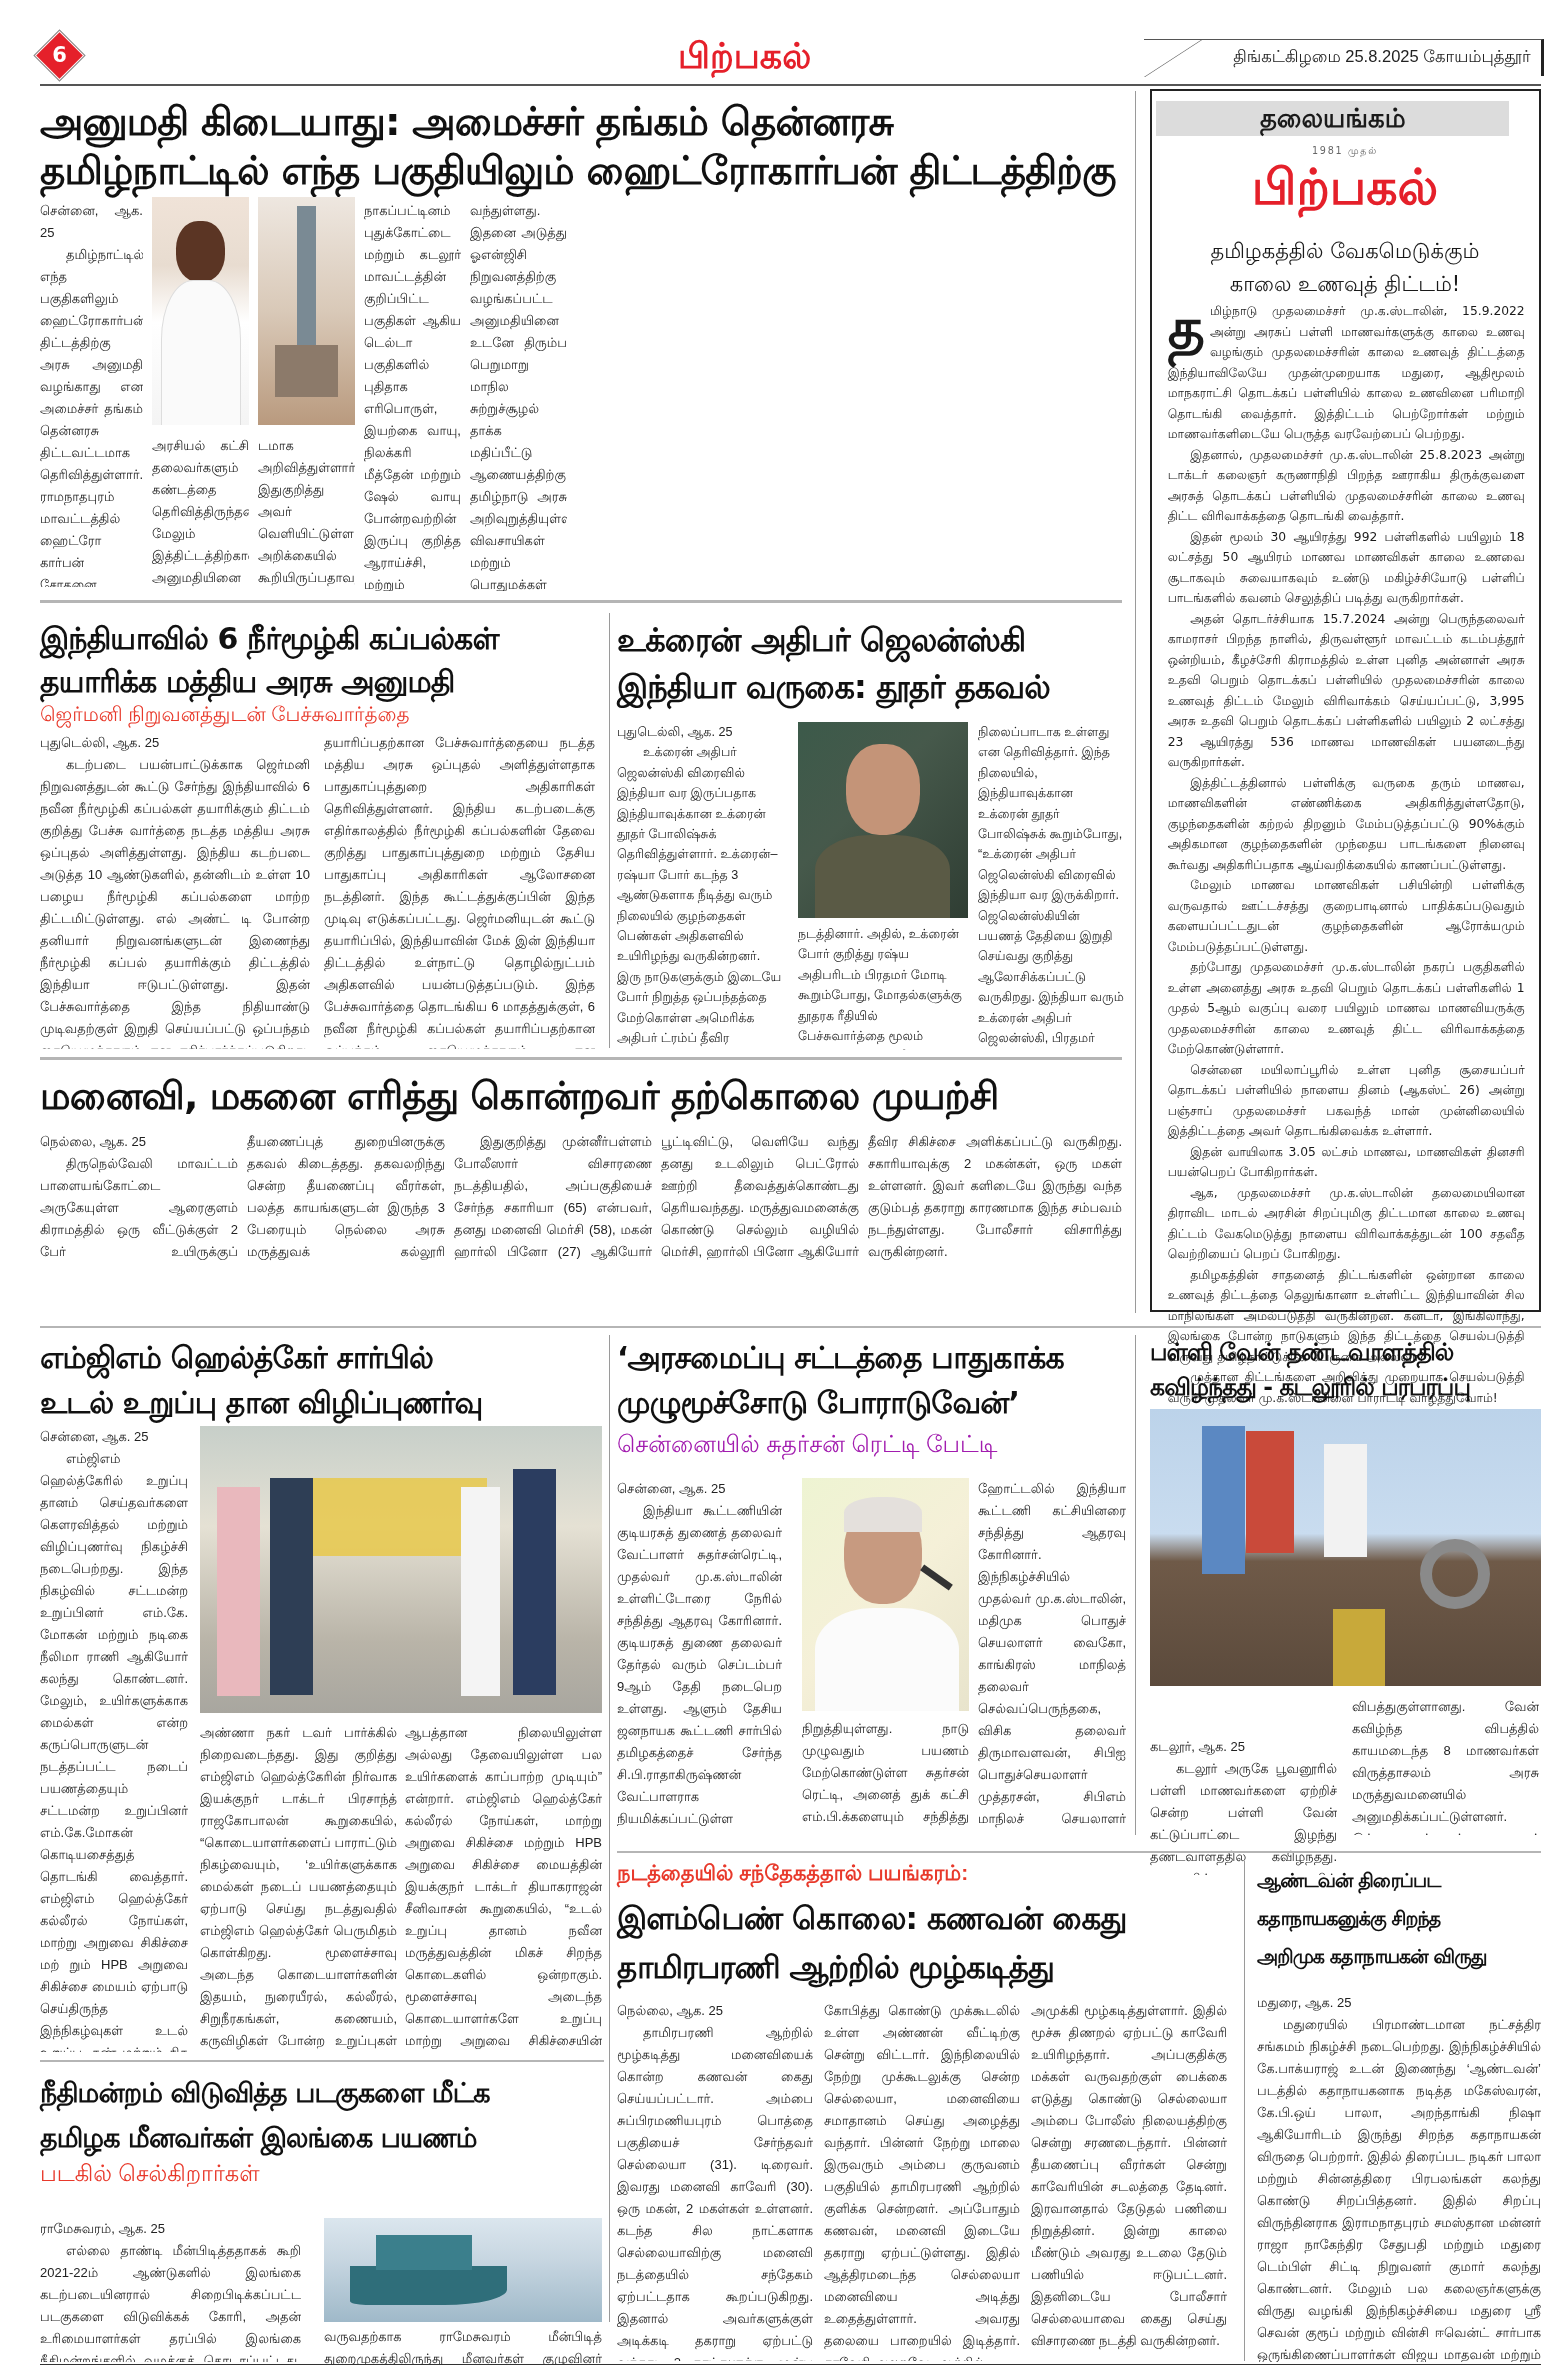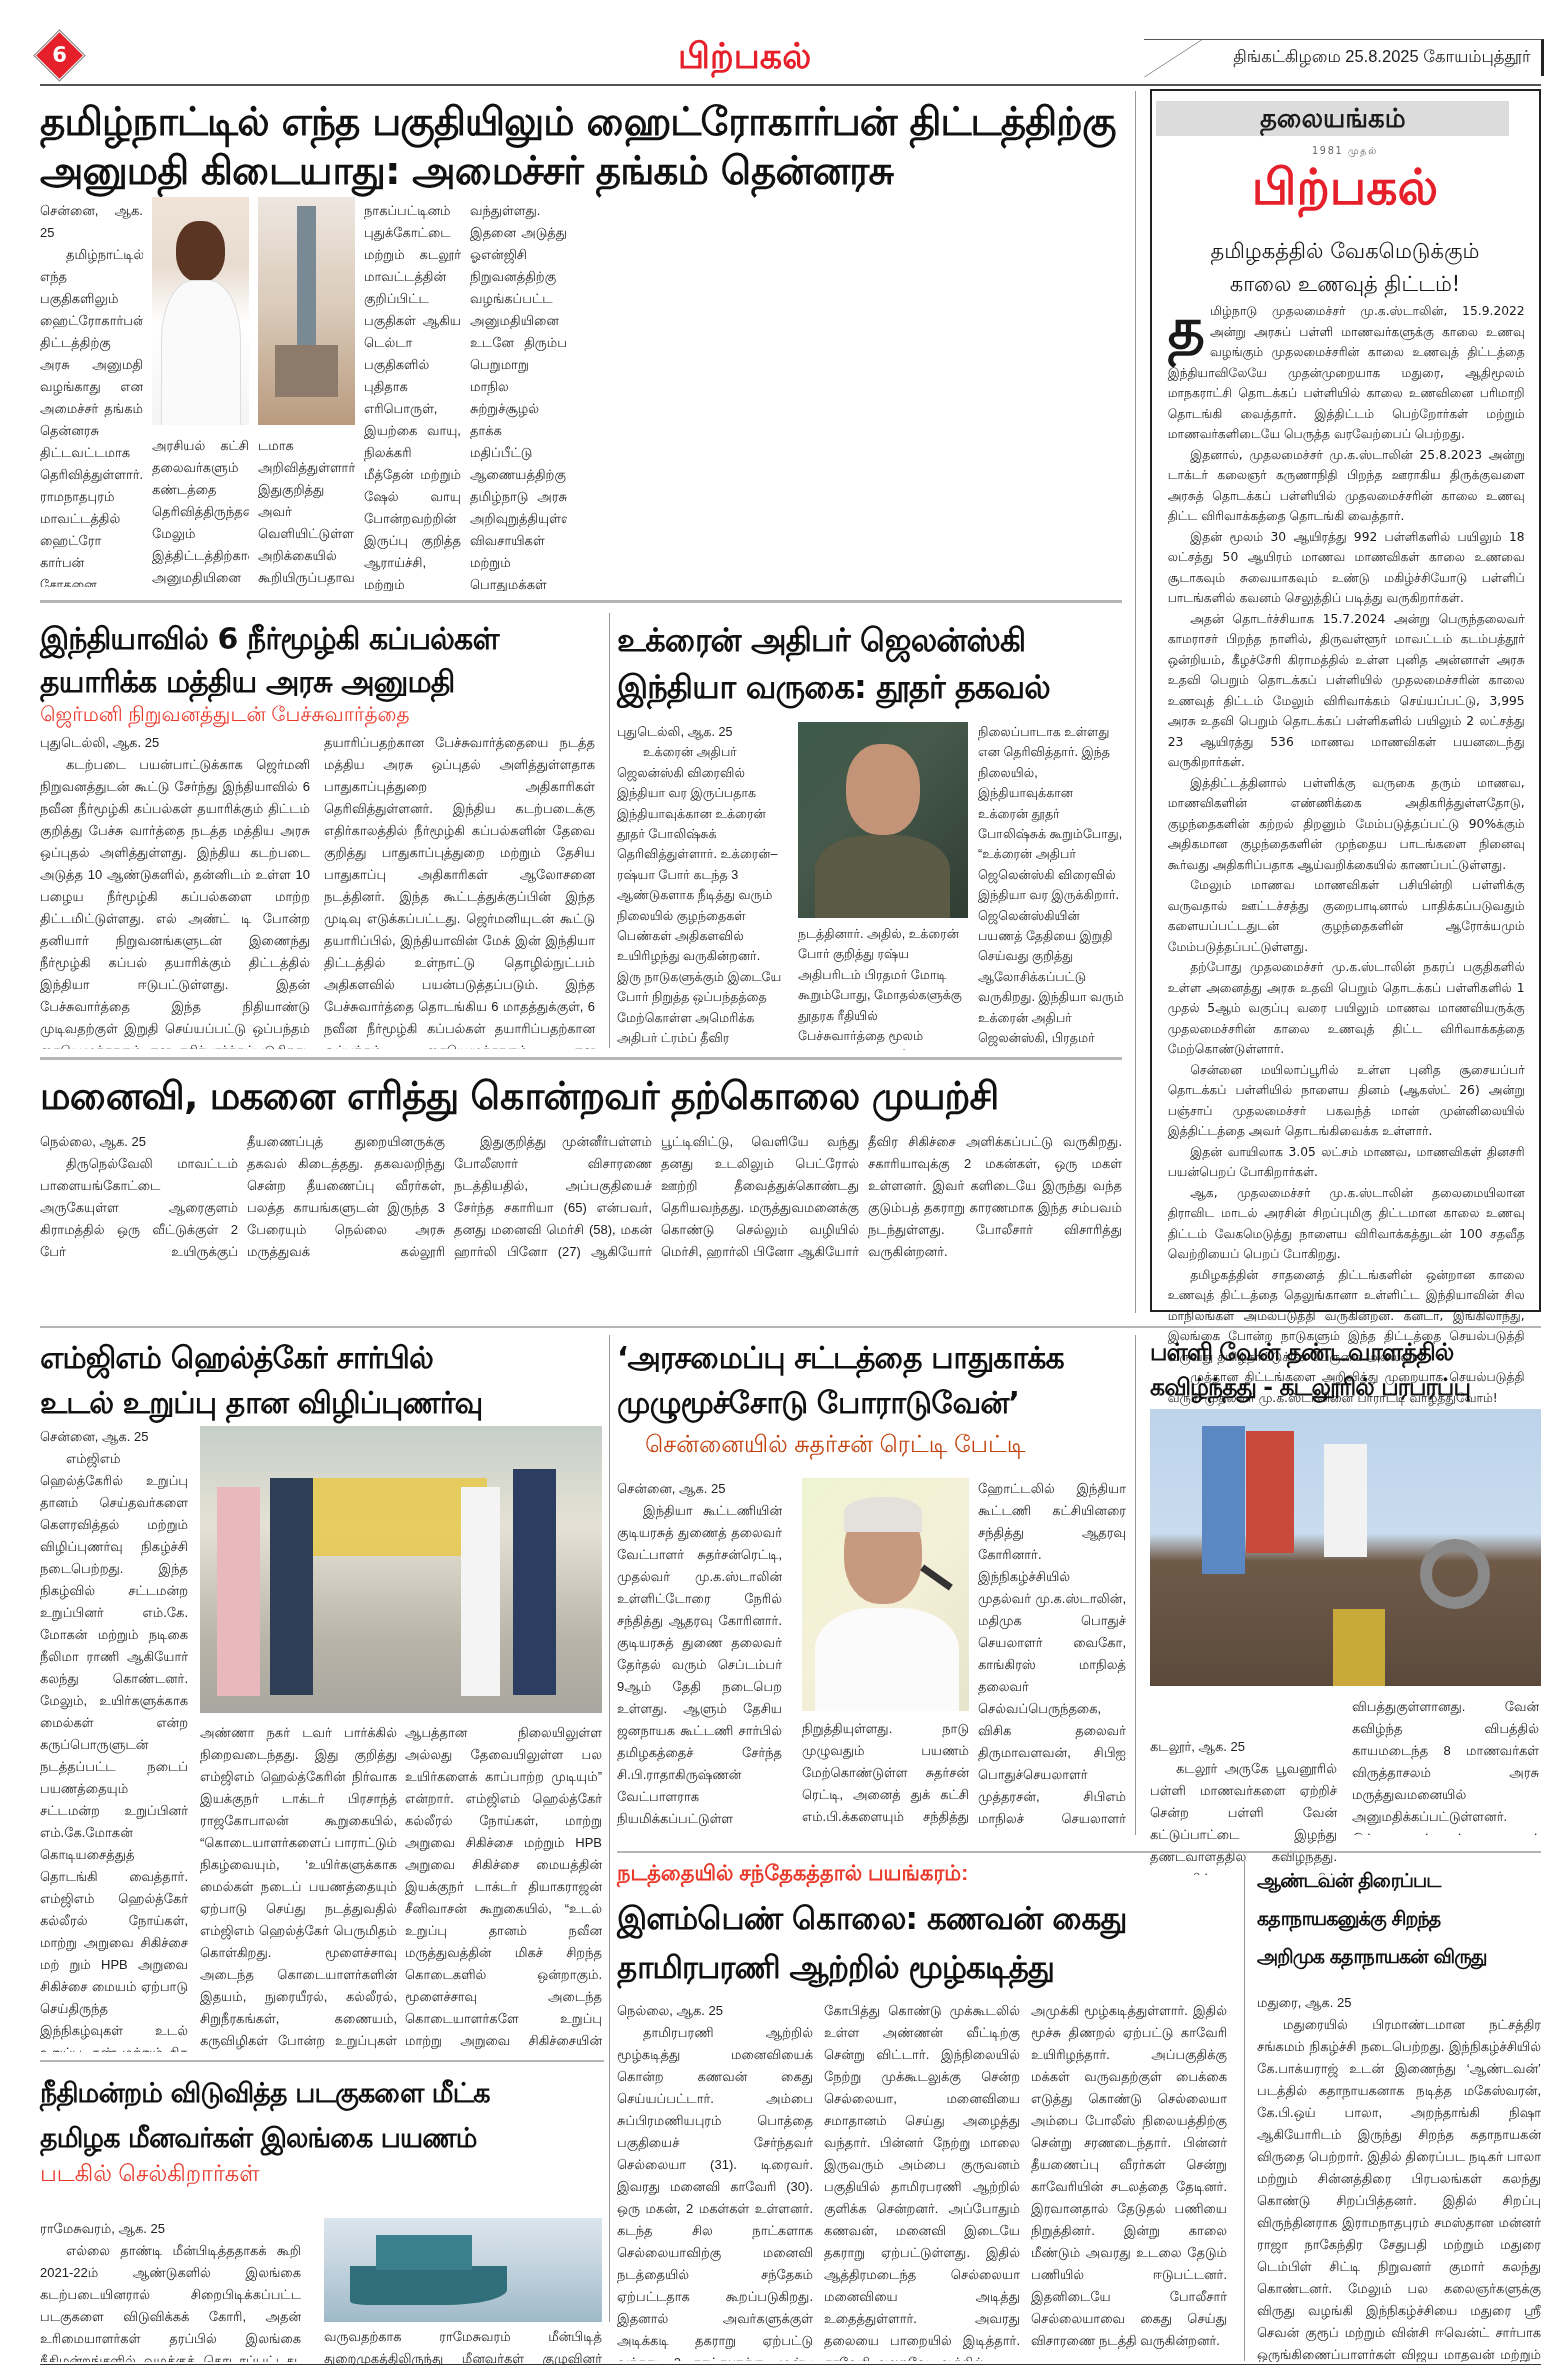--- a/index.html
+++ b/index.html
@@ -3,21 +3,21 @@
 <meta charset="utf-8">
 <style>
   * { box-sizing: border-box; margin: 0; padding: 0; }
   html, body { width: 1565px; height: 2366px; background: #ffffff; overflow: hidden; }
   body { position: relative; font-family: "DejaVu Sans", sans-serif; color: #1a1a1a; }
   .abs { position: absolute; }
   .rule { position: absolute; background: #9a9a9a; }
   .vrule { position: absolute; width: 0.9px; background: #9a9a9a; }
   .hl { font-family: "DejaVu Sans", sans-serif; font-weight: bold; color: #111; letter-spacing: -0.9px; transform-origin: left top; }
   .sub-red { color: #e8392b; font-family: "Liberation Sans", sans-serif; }
-  .sub-gray { color: #c2410c; font-family: "Liberation Sans", sans-serif; margin-left: 28px; }
+  .sub-gray { color: #a21caf; font-family: "Liberation Sans", sans-serif; }
   .col { position: absolute; font-family: "Liberation Sans", sans-serif; font-size: 15px; line-height: 25px; text-align: justify; color: #222; overflow: hidden; }
   .col p { text-indent: 26px; }
   .col .dateline { text-indent: 0; }
   .photo { position: absolute; overflow: hidden; }
   
   .badge { position: absolute; left: 42px; top: 38px; width: 35px; height: 35px; background: #e5202a; transform: rotate(45deg); border: 1.7px solid #fff; outline: 0.9px solid #888; }
   .badge span { display:block; transform: rotate(-45deg); color:#fff; font-weight:bold; font-size:21px; text-align:center; line-height:33px; }
   .masthead { position: absolute; left: 678px; top: 35px; font-size: 35px; font-weight: bold; color: #e5202a; font-family: "DejaVu Serif", serif; }
   .datebox { position: absolute; left: 1144px; top: 39px; width: 400px; height: 37px; border-top: 0.9px solid #555; border-right: 3.5px solid #222; }
   .datebox .slant { position:absolute; left:0; top:0; width:61px; height:37px; border-left:0.9px solid #555; transform: skewX(-57deg); transform-origin: left bottom; }
@@ -39,22 +39,22 @@
     <span>6</span>
   </div>
 <div class="masthead">பிற்பகல்</div>
 <div class="datebox">
   <div class="slant"></div>
   <div class="txt">திங்கட்கிழமை 25.8.2025 கோயம்புத்தூர்</div>
 </div>
 <div class="rule" style="left:40px;top:84px;width:1501px;height:1.7px;background:#555;"></div>
 
 <div class="abs hl" style="left:40px;top:97px;font-size:39px;line-height:49px;white-space:nowrap;">
+  <div>அனுமதி கிடையாது: அமைச்சர் தங்கம் தென்னரசு</div>
   <div>தமிழ்நாட்டில் எந்த பகுதியிலும் ஹைட்ரோகார்பன் திட்டத்திற்கு</div>
-  <div>அனுமதி கிடையாது: அமைச்சர் தங்கம் தென்னரசு</div>
 </div>
 <div class="col" style="left:40px;top:200px;width:103px;height:387px;font-size:13px;line-height:22px;">
   <p class="dateline">சென்னை, ஆக. 25</p>
   <p>தமிழ்நாட்டில் எந்த பகுதிகளிலும் ஹைட்ரோகார்பன் திட்டத்திற்கு அரசு அனுமதி வழங்காது என அமைச்சர் தங்கம் தென்னரசு திட்டவட்டமாக தெரிவித்துள்ளார். ராமநாதபுரம் மாவட்டத்தில் ஹைட்ரோ கார்பன் சோதனை கிணறுகளை அமைக்க மாநில சுற்றுச்சூழல் தாக்க மதிப்பீட்டு ஆணையத்திற்கு ஓ.என்.ஜி.சி நிறுவனம் விண்ணப்பித்திருந்தது. இந்தநிலையில் எண்ணெய் மற்றும் எரிவாயு எடுக்கும் பணியின் முதற்கட்டமாக 3 ஆயிரம் மீட்டர் ஆழம் வரை 20 கிணறுகளை அமைக்க அனுமதி அளிக்கப்பட்டன. குறிப்பாக, தனிச்சியம், பேய்குளம், கீழ் செல்வனூர், வேப்பங்குளம் உள்ளிட்ட கிராமங்களில் சோதனை நடத்த ஓ.என்.ஜி.சி நிறுவனம் திட்டமிட்டிருந்தது. இதற்கு பல்வேறு</p>
 </div>
 <div class="photo" style="left:152px;top:197px;width:97px;height:228px;background:linear-gradient(180deg,#f0e3d8 0%,#e8dcd0 30%,#ffffff 55%,#f4f4f4 100%);">
   <div style="position:absolute;left:24px;top:24px;width:49px;height:61px;border-radius:45%;background:#5b3524;"></div>
   <div style="position:absolute;left:8.7px;top:83px;width:80px;height:148px;border-radius:40% 40% 0 0;background:#fafafa;border:0.9px solid #ddd;"></div>
 </div>
 <div class="photo" style="left:258px;top:197px;width:97px;height:228px;background:linear-gradient(180deg,#eee7e0 0%,#d9c9b8 50%,#b99a7e 100%);">

